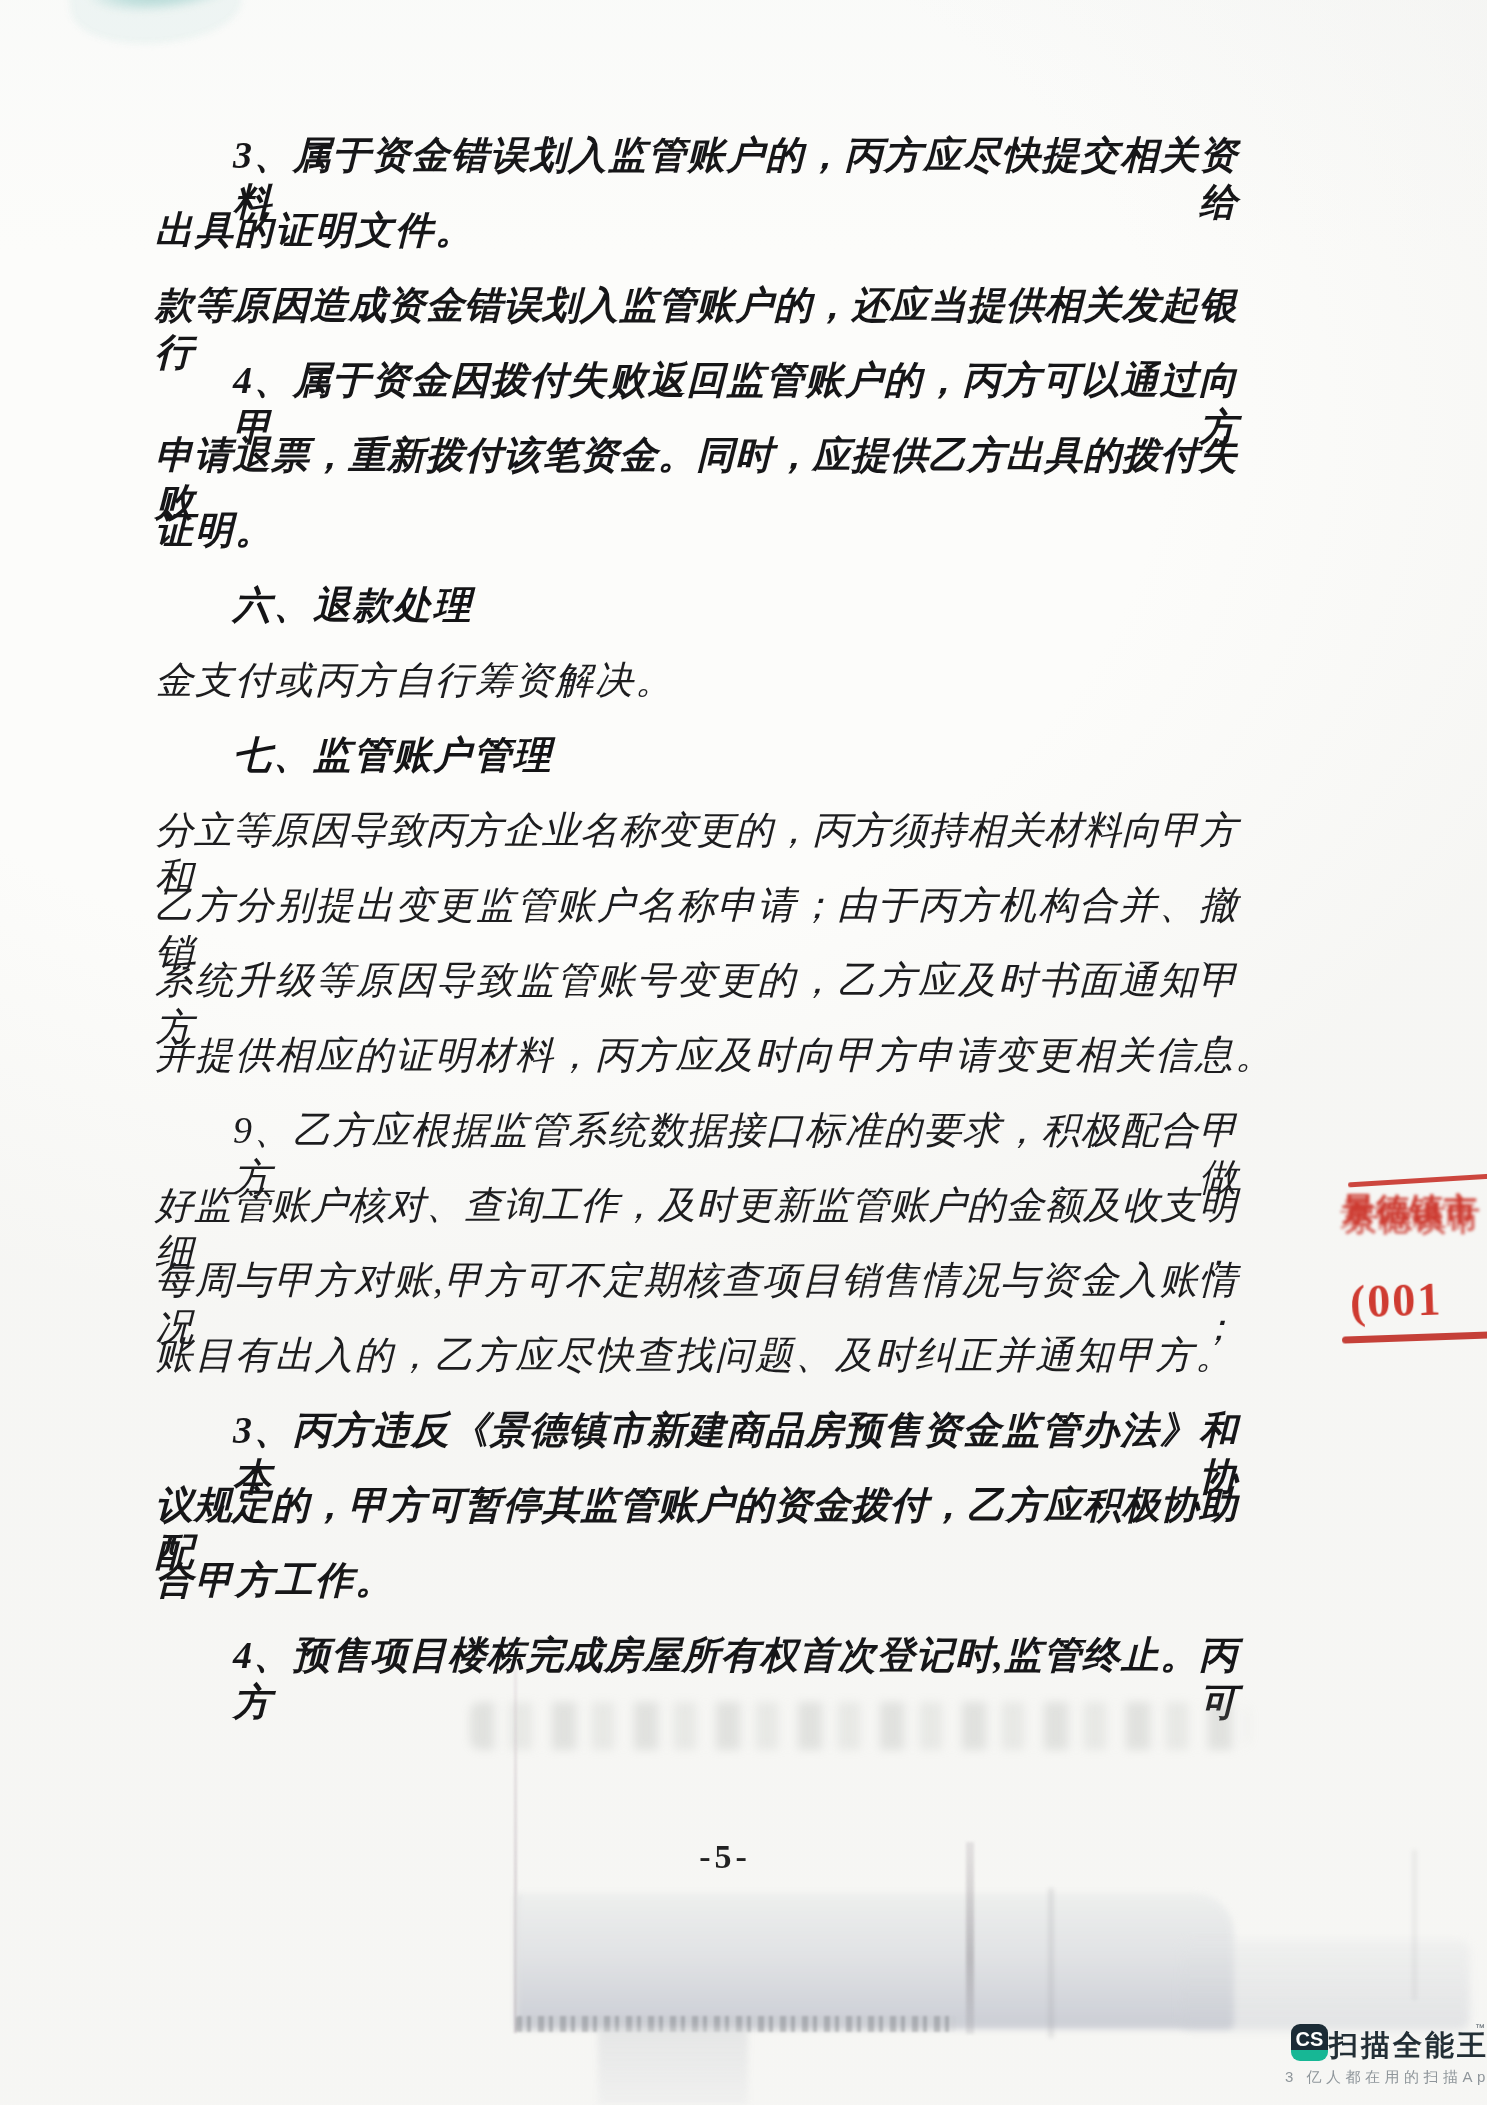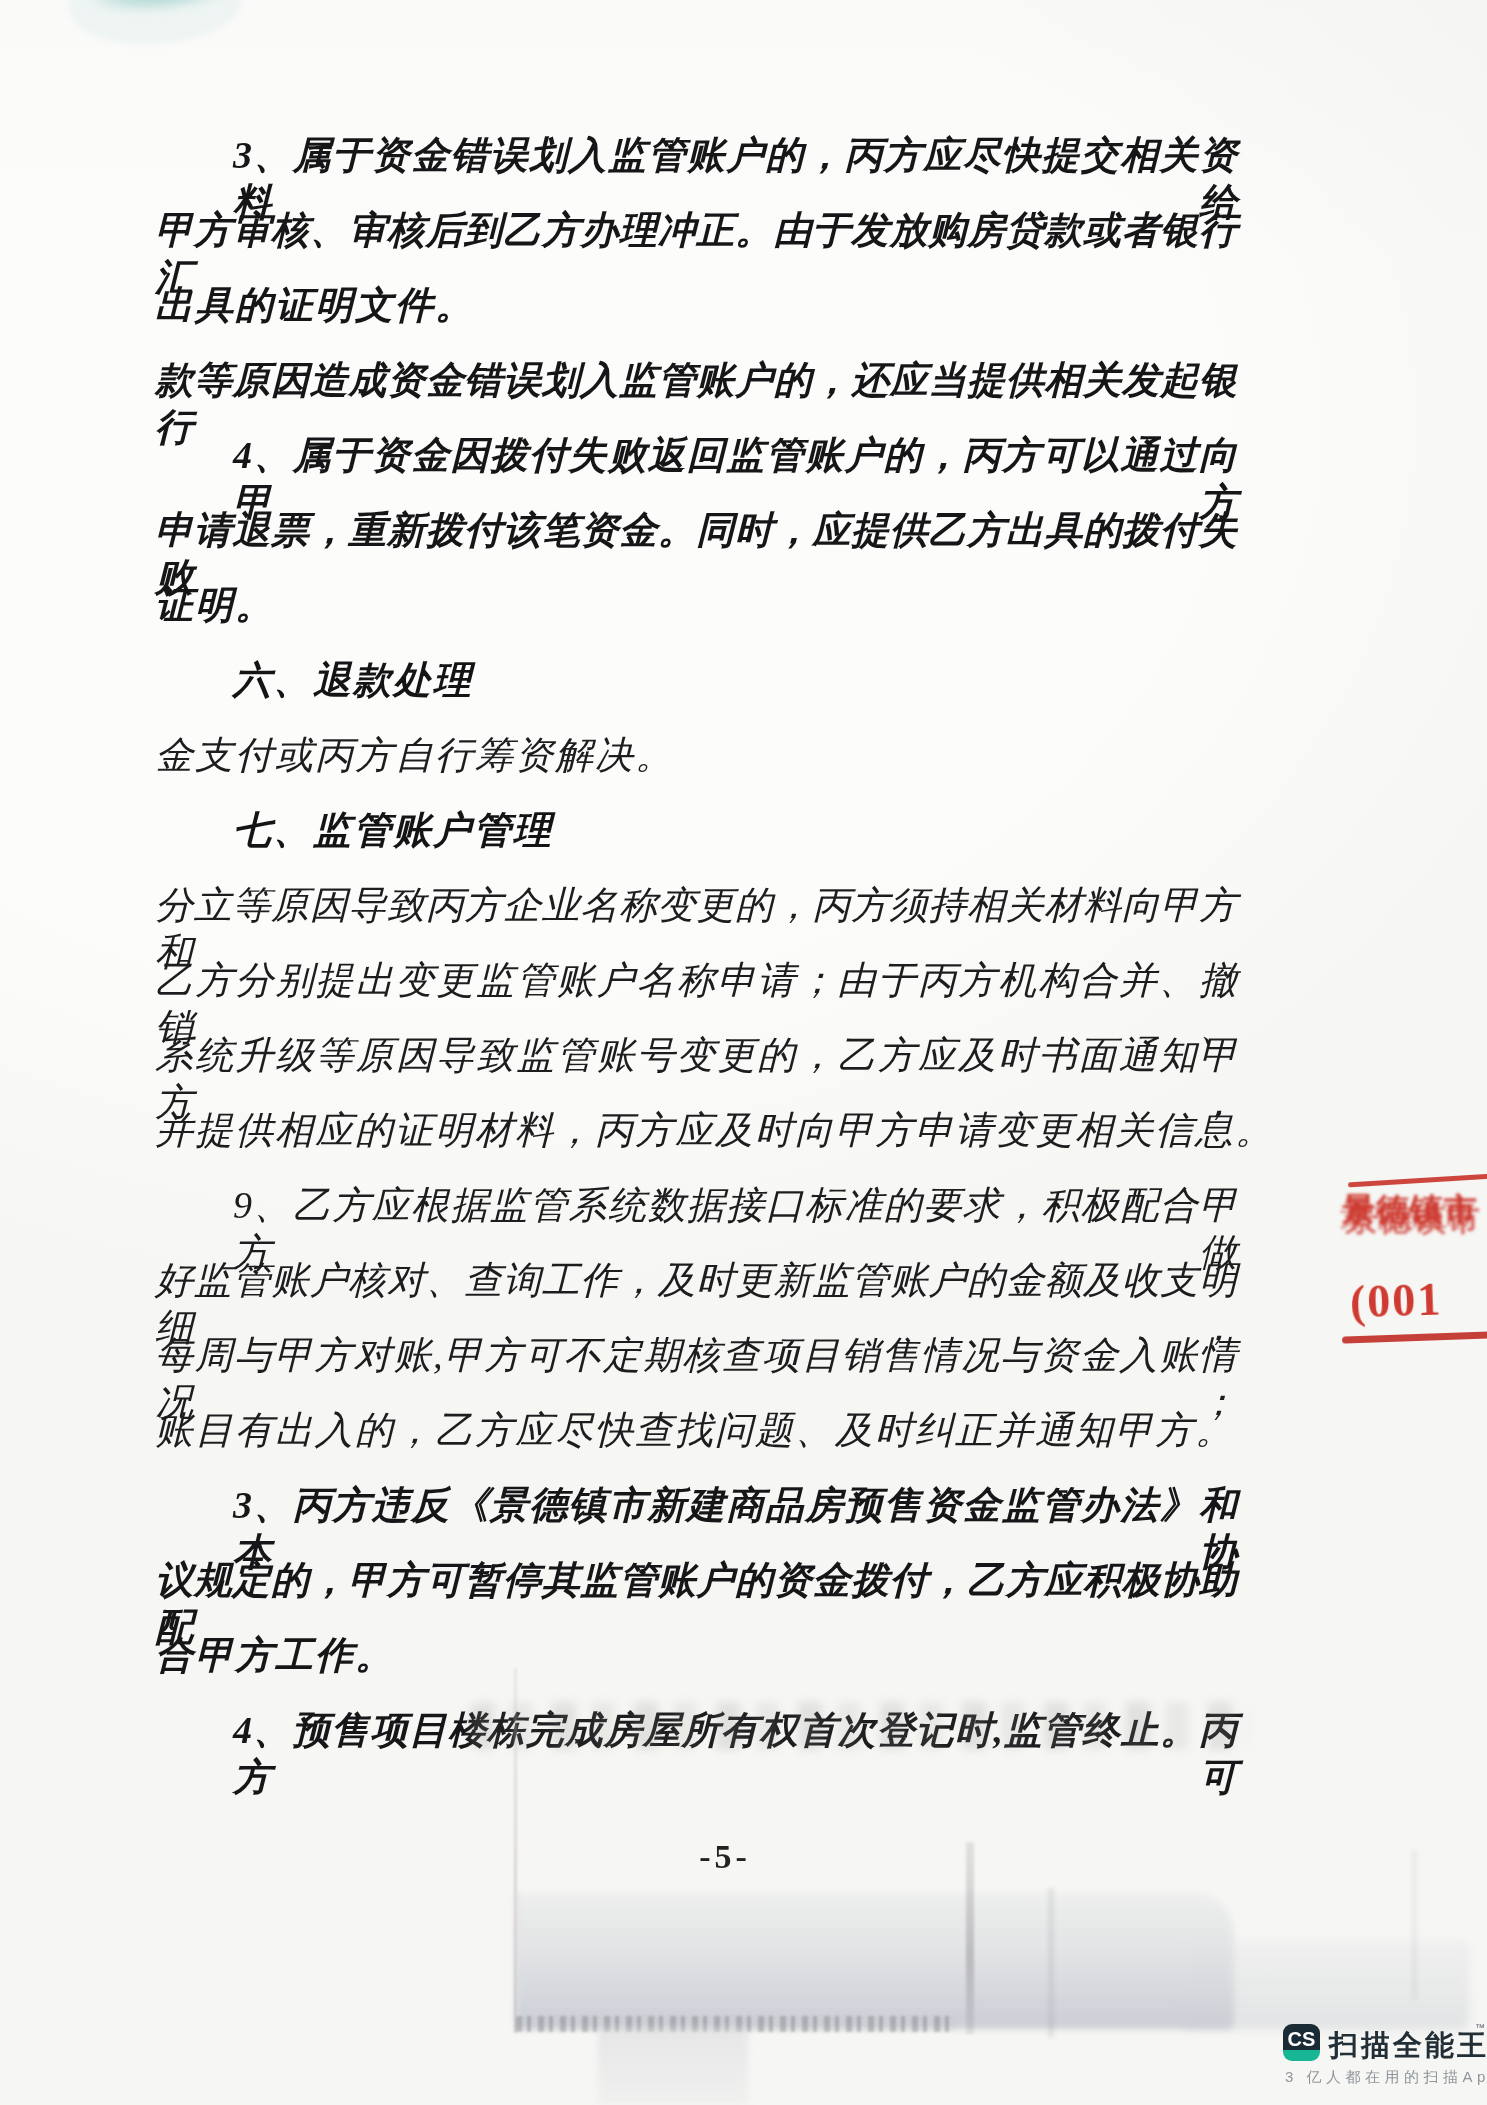--- a/index.html
+++ b/index.html
@@ -143,21 +143,21 @@
     position:absolute;left:12px;top:172px;width:150px;height:7px;
     background:#c13129;transform:rotate(-2deg);
     filter:blur(.7px);border-radius:4px;opacity:.92;
   }
   
   .watermark{
     position:absolute;left:1283px;top:2022px;width:190px;height:70px;
     font-family:"Liberation Sans", sans-serif;
   }
   .cs-icon{
-    position:absolute;left:0;top:2px;width:37px;height:37px;
+    position:absolute;left:8px;top:2px;width:37px;height:37px;
     border-radius:9px;
     background:linear-gradient(180deg, #1b2b36 0%, #1b2b36 70%, #17b795 70%, #17b795 100%);
     color:#ffffff;
     font-weight:700;font-size:20px;
     text-align:center;line-height:30px;
     letter-spacing:0;
   }
   .cs-name{
     position:absolute;left:46px;top:4px;
     font-size:29px;font-weight:700;color:#232f36;
@@ -174,21 +174,20 @@
   }
 </style>
 </head>
 <body>
 
 <div class="page-tint"></div>
 <div class="corner-blob"></div>
 
 <div class="textcol">
   <div class="line ind b j">3、属于资金错误划入监管账户的，丙方应尽快提交相关资料给</div>
-  <div class="line b j">甲方审核、审核后到乙方办理冲正。由于发放购房贷款或者银行汇</div>
   <div class="line b">出具的证明文件。</div>
   <div class="line b j">款等原因造成资金错误划入监管账户的，还应当提供相关发起银行</div>
   <div class="line ind b j">4、属于资金因拨付失败返回监管账户的，丙方可以通过向甲方</div>
   <div class="line b j">申请退票，重新拨付该笔资金。同时，应提供乙方出具的拨付失败</div>
   <div class="line b">证明。</div>
   <div class="line ind h">六、退款处理</div>
   <div class="line">金支付或丙方自行筹资解决。</div>
   <div class="line ind h">七、监管账户管理</div>
   <div class="line j">分立等原因导致丙方企业名称变更的，丙方须持相关材料向甲方和</div>
   <div class="line j">乙方分别提出变更监管账户名称申请；由于丙方机构合并、撤销、</div>

